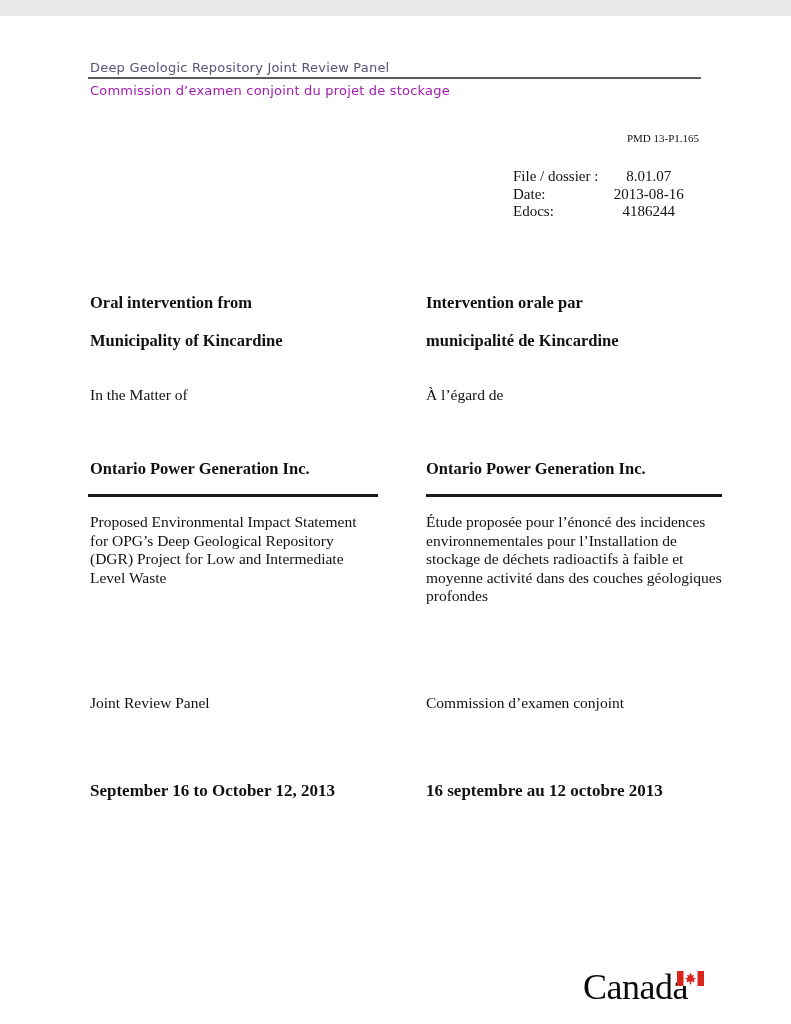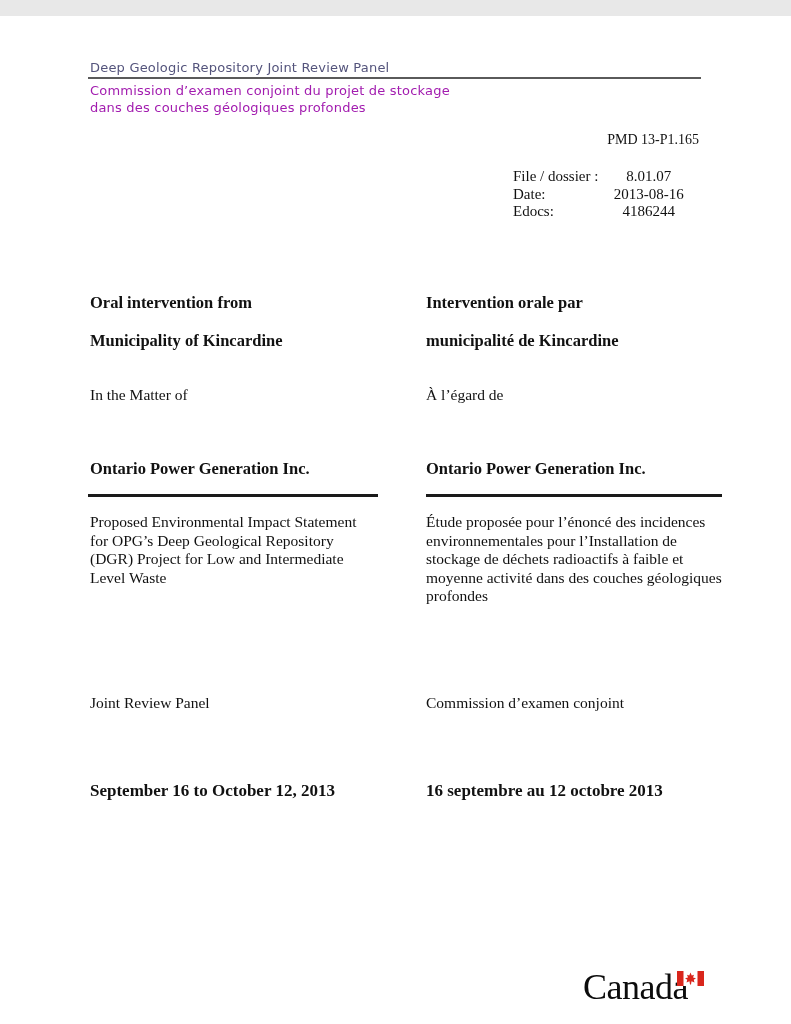--- a/index.html
+++ b/index.html
@@ -36,21 +36,21 @@
     font-size: 13px;
     line-height: 17px;
     letter-spacing: 0.2px;
     color: #a21caf;
   }
 
   
   .pmd {
     position: absolute;
     top: 116px; right: 92px;
-    font-size: 14px;
+    font-size: 11px;
   }
   .fileblock {
     position: absolute;
     top: 152px; right: 92px;
     width: 186px;
     display: grid;
     grid-template-columns: auto 1fr;
     font-size: 15px;
     line-height: 17.5px;
   }
@@ -110,21 +110,20 @@
 </style>
 </head>
 <body>
 
 <div class="page">
 
   <div class="hdr-en">Deep Geologic Repository Joint Review Panel</div>
   <div class="hdr-rule"></div>
   <div class="hdr-fr">
     <div>Commission d’examen conjoint du projet de stockage</div>
-    <div>dans des couches géologiques profondes</div>
   </div>
 
   <div class="pmd">PMD 13-P1.165</div>
 
   <div class="fileblock">
     <div class="lbl">File / dossier :</div>
     <div class="val">8.01.07</div>
     <div class="lbl">Date:</div>
     <div class="val">2013-08-16</div>
     <div class="lbl">Edocs:</div>

